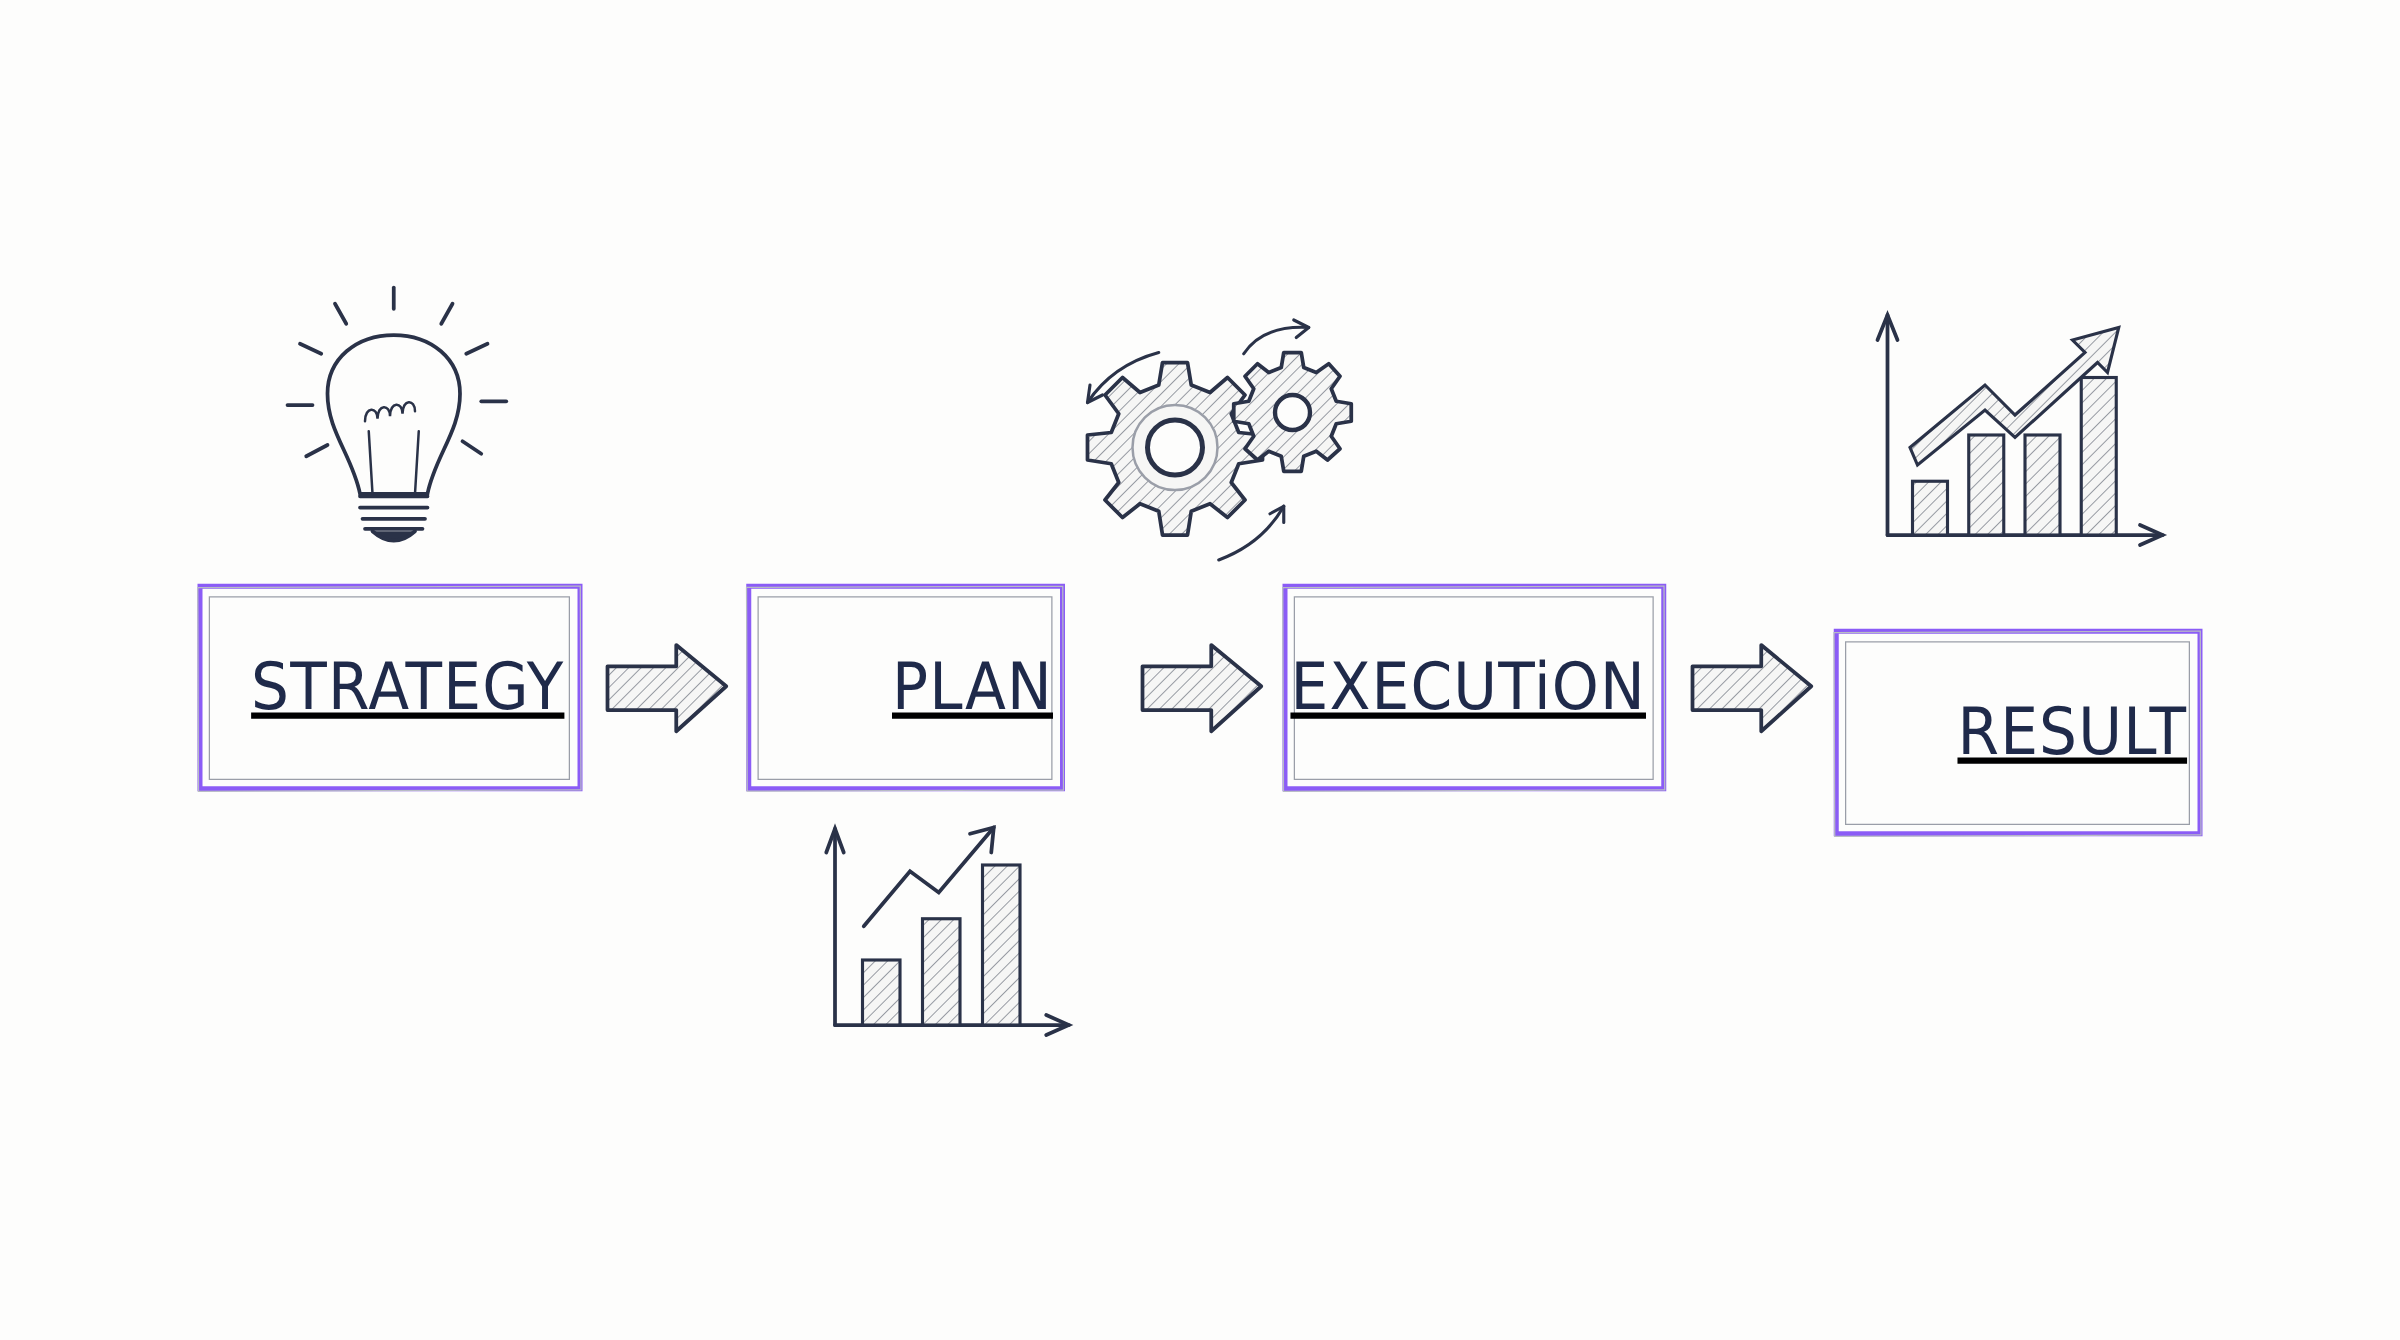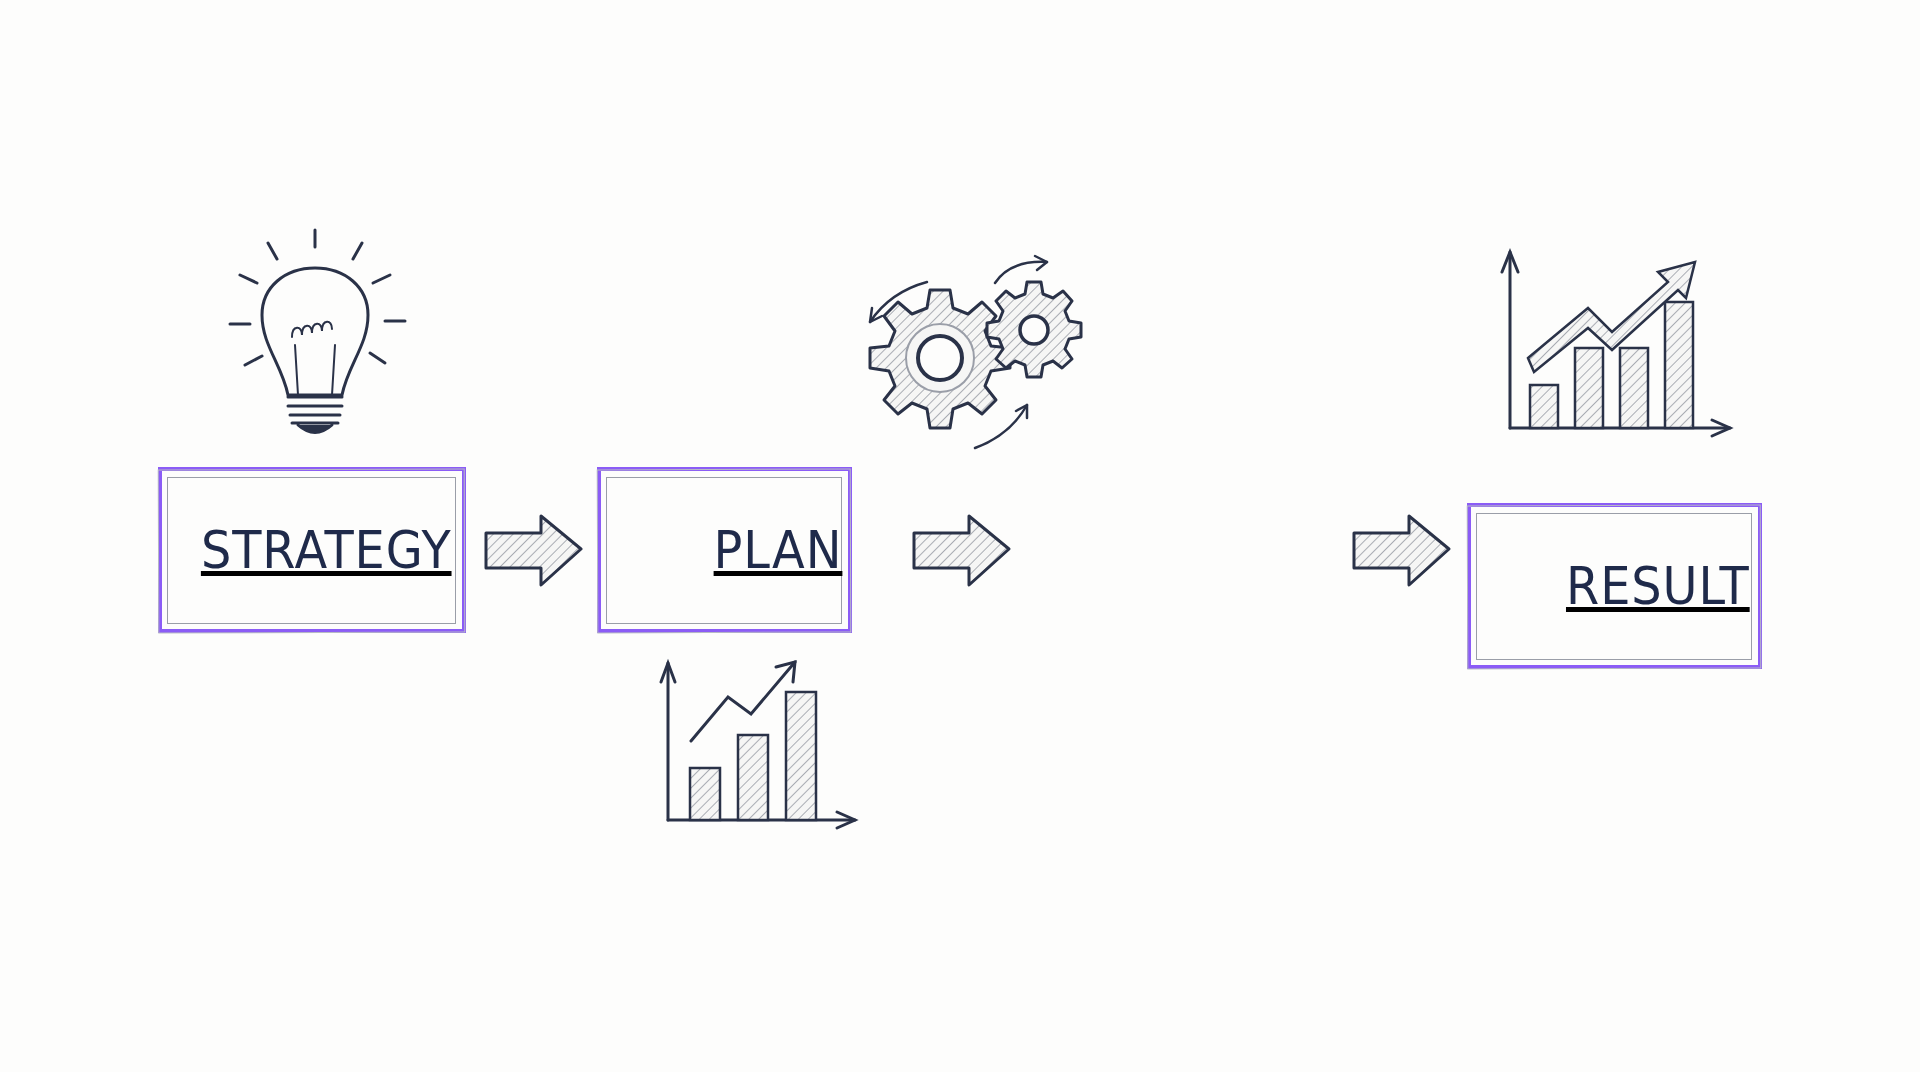--- a/index.html
+++ b/index.html
@@ -114,20 +114,23 @@
       <rect x="131" y="37" width="30" height="128"></rect>
     </g>
   </svg>
 
   <div class="box" style="left:158px;top:467px;width:308px;height:166px;">
     <span class="label">STRATEGY</span>
   </div>
   <div class="box" style="left:597px;top:467px;width:255px;height:166px;">
     <span class="label">PLAN</span>
   </div>
+  <div class="box" style="left:1026px;top:467px;width:307px;height:166px;">
+    <span class="label">EXECUTiON</span>
+  </div>
   <div class="box" style="left:1467px;top:467px;width:295px;height:166px;margin-top:36px;">
     <span class="label">RESULT</span>
   </div>
 
   <svg style="left:484px;top:513px" width="100" height="80" viewBox="0 0 100 80">
     <path d="M2 20 L57 20 L57 3 L97 36 L57 72 L57 55 L2 55 Z" fill="url(#hatch)" stroke="#2a3248" stroke-width="3" stroke-linejoin="round"></path>
   </svg>
   <svg style="left:912px;top:513px" width="100" height="80" viewBox="0 0 100 80">
     <path d="M2 20 L57 20 L57 3 L97 36 L57 72 L57 55 L2 55 Z" fill="url(#hatch)" stroke="#2a3248" stroke-width="3" stroke-linejoin="round"></path>
   </svg>

